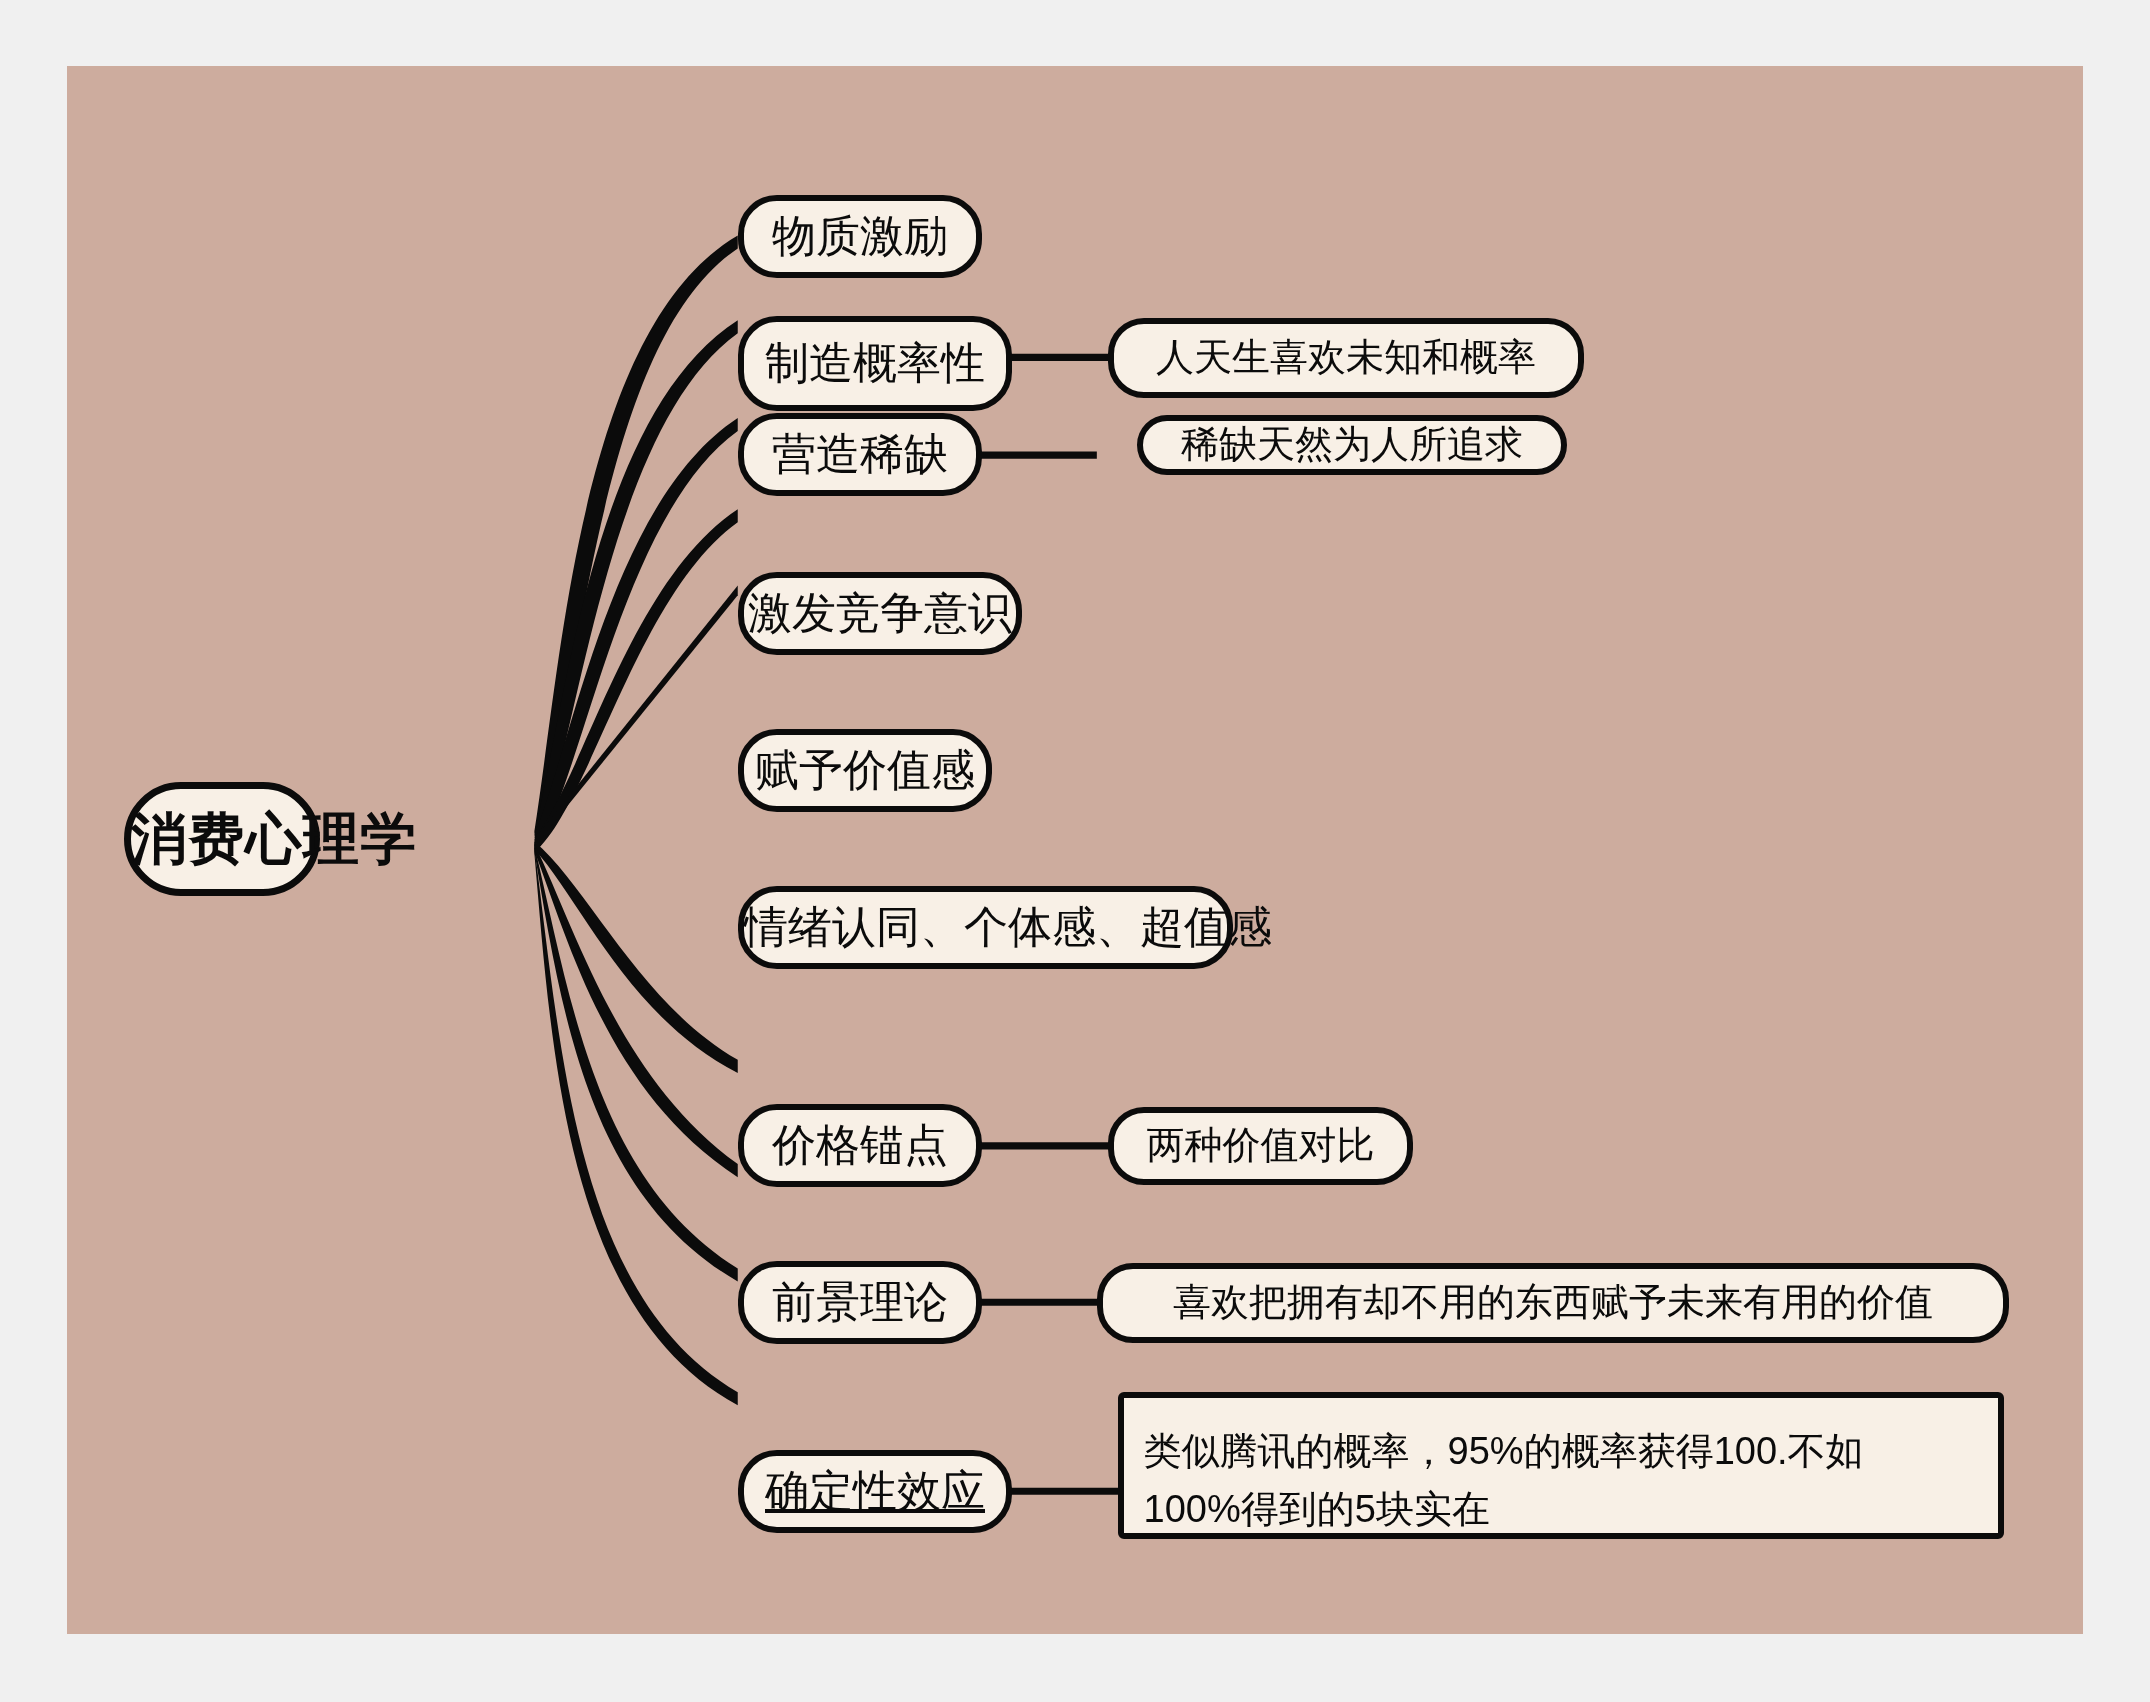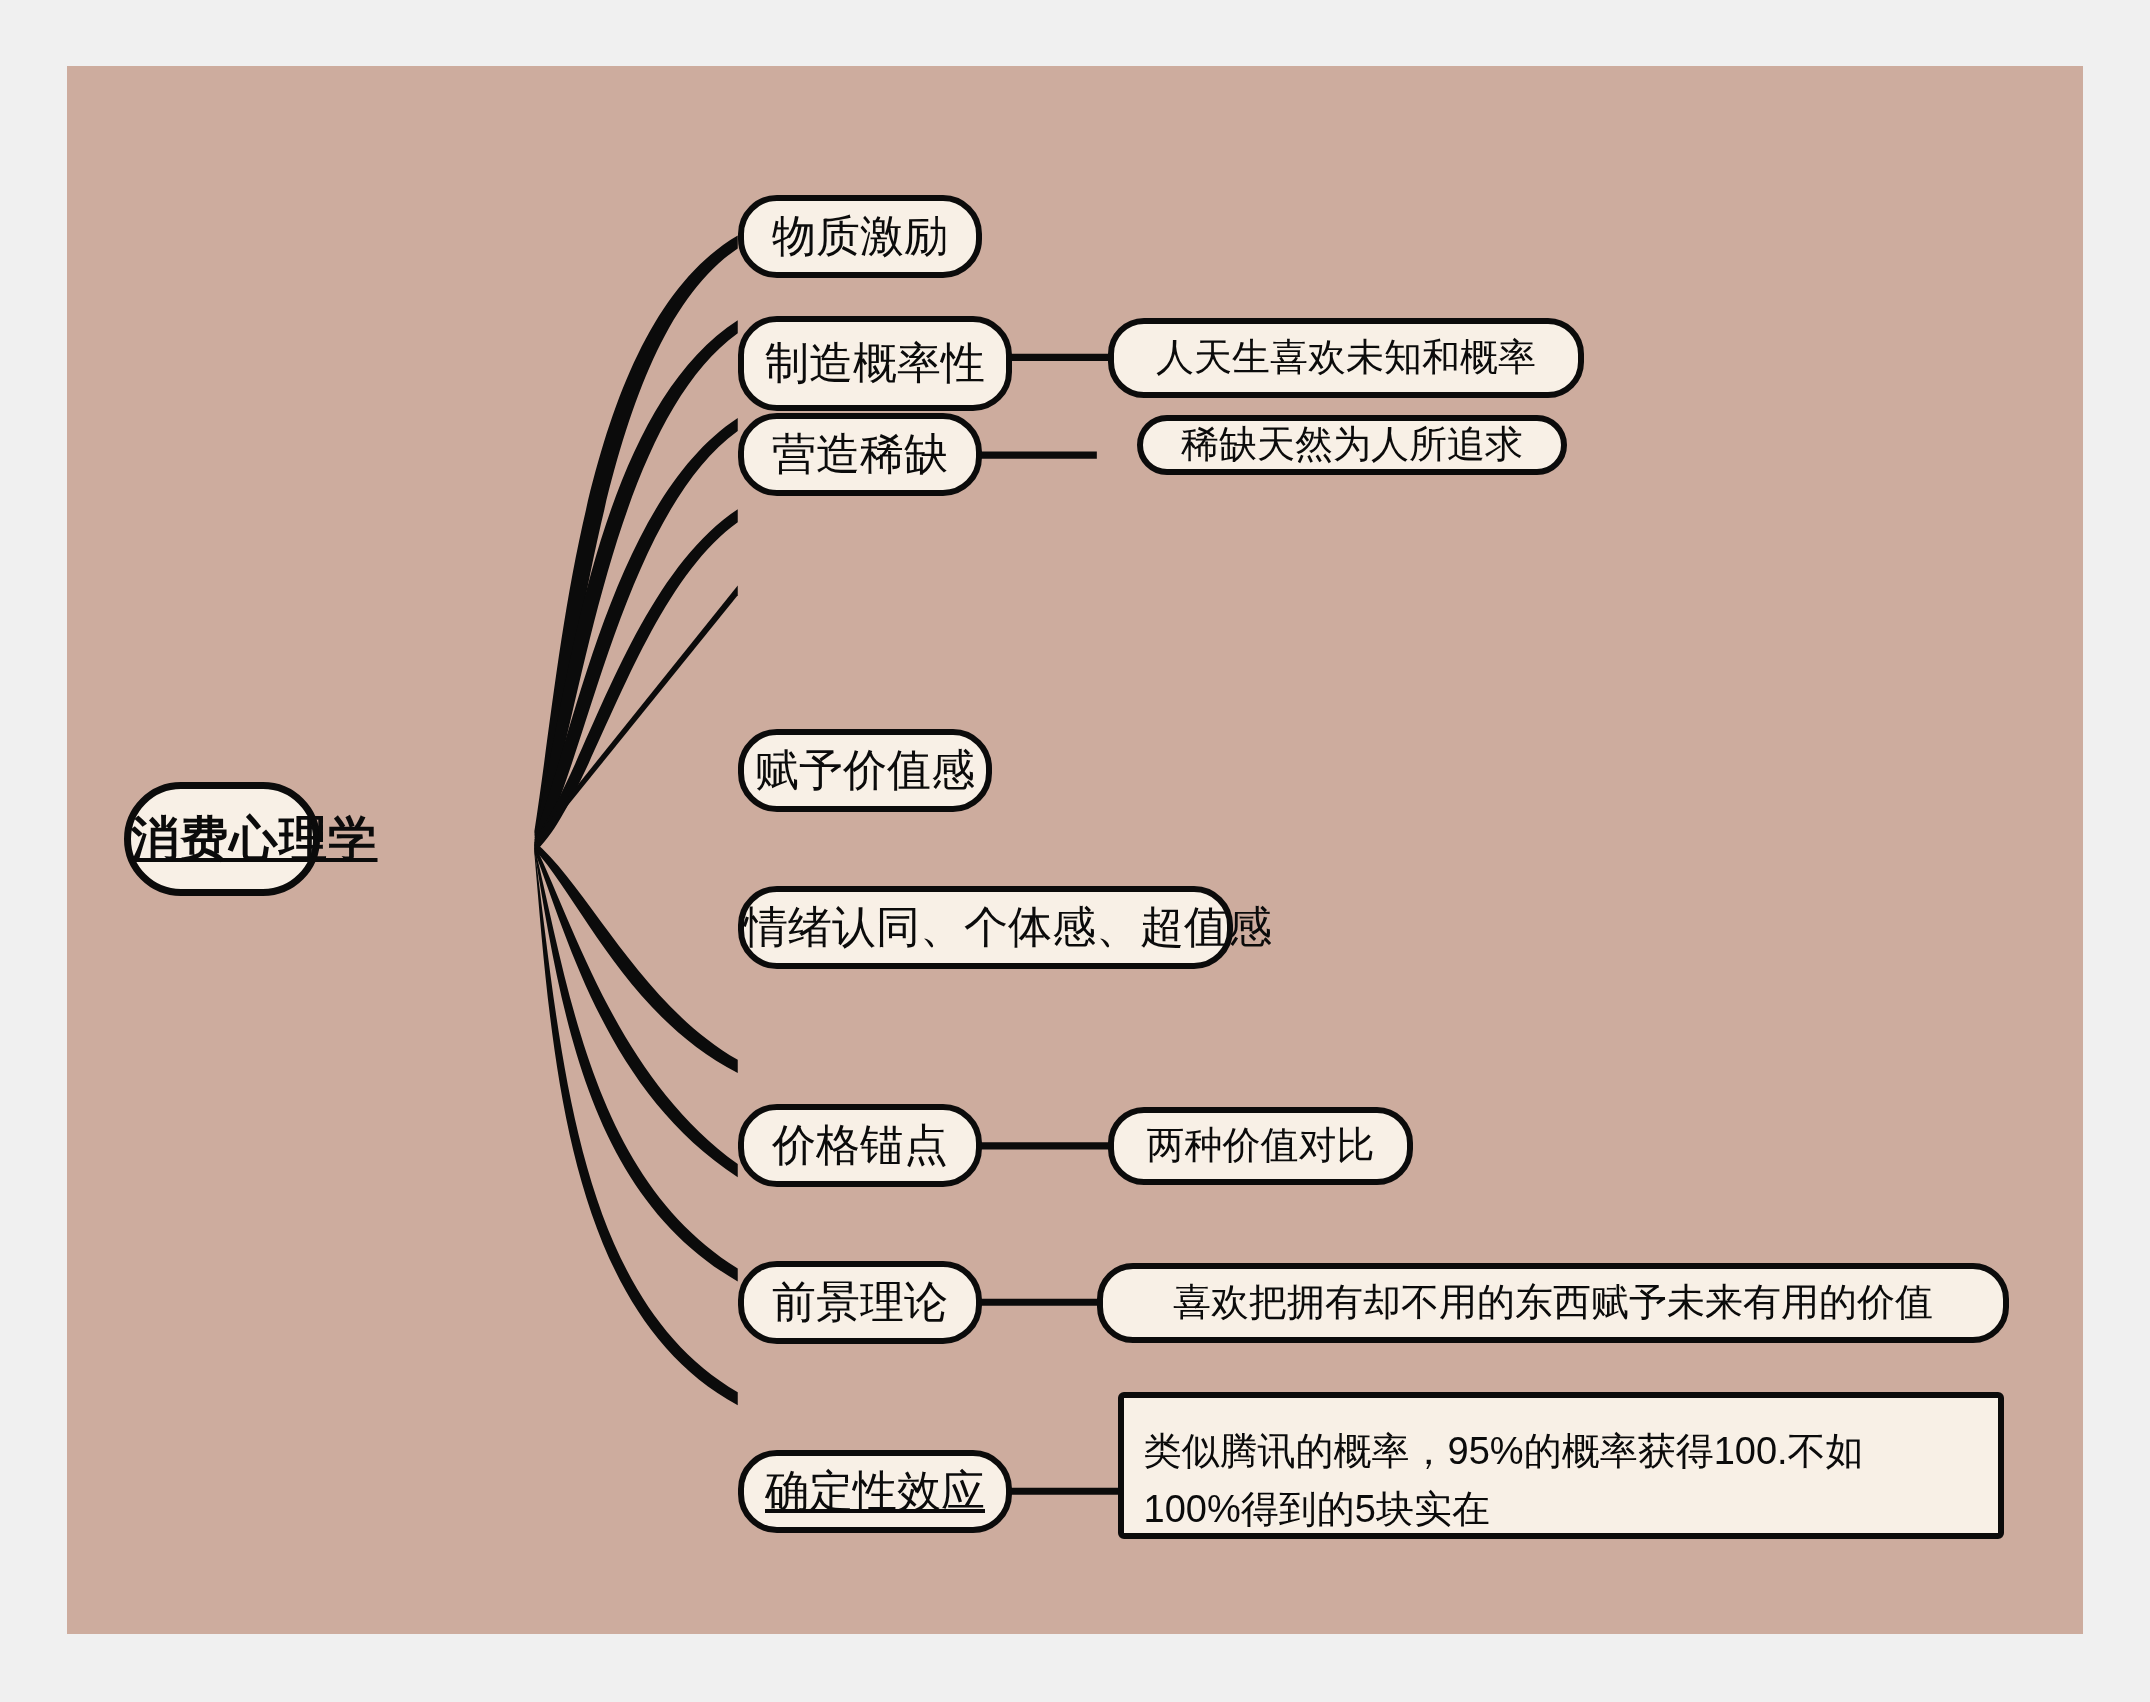--- a/index.html
+++ b/index.html
@@ -49,24 +49,23 @@
   .node .label {
     display: block;
     width: 100%;
     text-align: left;
     white-space: pre;
     line-height: 1.05;
   }
   .root-node {
     border-radius: 59px;
     border-width: 7.8px;
-    font-size: 48px;
+    font-size: 56px;
     font-weight: bold;
     letter-spacing: 1.3px;
-    text-decoration: underline;
   }
   .root-node .label { text-align: center; }
   .branch-node {
     border-radius: 39px;
     font-size: 44px;
   }
   .branch-node .label { text-align: center; }
   .leaf-node {
     border-radius: 36px;
     font-size: 38px;
@@ -128,20 +127,23 @@
       <span class="label">人天生喜欢未知和概率</span>
     </div>
 
     <div class="node branch-node" style="left:671px; top:347px; width:244px; height:83px;">
       <span class="label">营造稀缺</span>
     </div>
     <div class="node leaf-node" style="left:1070px; top:349px; width:430px; height:60px;">
       <span class="label">稀缺天然为人所追求</span>
     </div>
 
+    <div class="node branch-node" style="left:671px; top:506px; width:284px; height:83px;">
+      <span class="label">激发竞争意识</span>
+    </div>
 
     <div class="node branch-node" style="left:671px; top:663px; width:254px; height:83px;">
       <span class="label">赋予价值感</span>
     </div>
 
     <div class="node branch-node" style="left:671px; top:820px; width:495px; height:83px;">
       <span class="label">情绪认同、个体感、超值感</span>
     </div>
 
     <div class="node branch-node" style="left:671px; top:1038px; width:244px; height:83px;">

